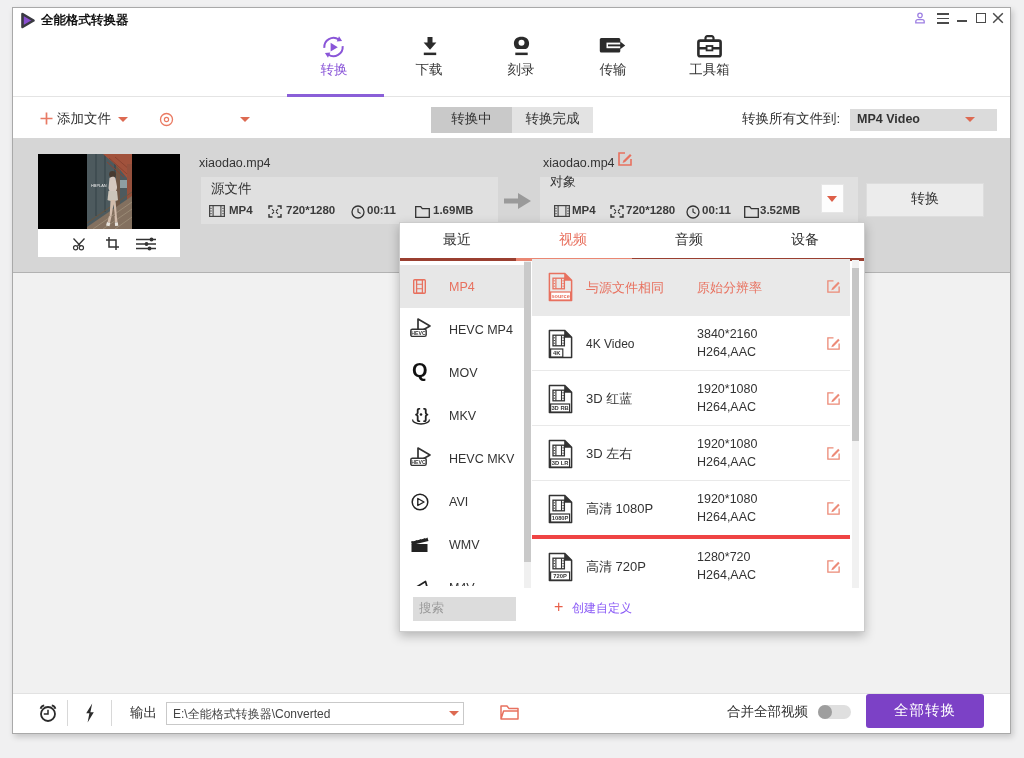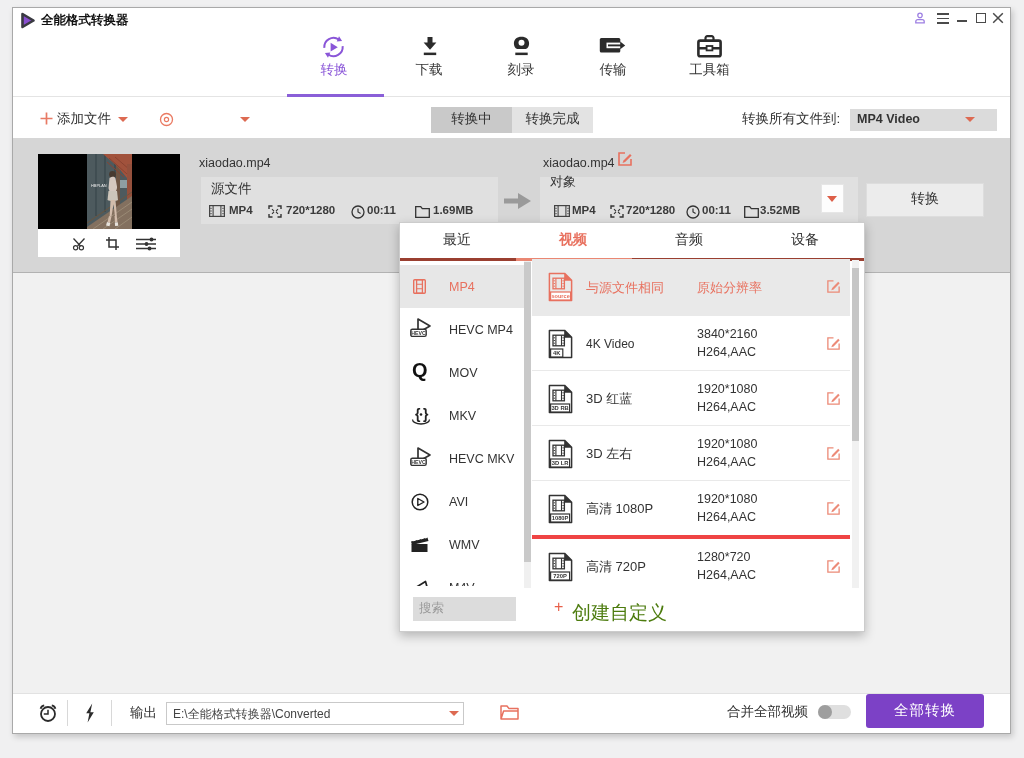--- a/index.html
+++ b/index.html
@@ -225,21 +225,21 @@
   <path d="M1 14 V1 h6 l1.8 2.4 H18 V14 z M1 14 l2.6 -8 H18" fill="none" stroke="#e8715f" stroke-width="1.5" stroke-linejoin="round"></path>
 </svg>
 <div class="abs" style="left:727px;top:703px;font-size:13.5px;color:#333;">合并全部视频</div>
 <div class="abs" style="left:818px;top:705px;width:33px;height:14px;border-radius:7px;background:#dfdfdf;"></div>
 <div class="abs" style="left:818px;top:705px;width:14px;height:14px;border-radius:50%;background:#9e9e9e;"></div>
 <div class="abs" style="left:866px;top:694px;width:118px;height:34px;background:#7c41c6;border-radius:3px;color:#fff;font-size:14.5px;text-align:center;line-height:33px;letter-spacing:1px;">全部转换</div>
 
 <div class="abs" id="popup" style="left:399px;top:222px;width:466px;height:410px;background:#fff;border:1px solid #cccccc;box-shadow:0 4px 10px rgba(0,0,0,0.25);"></div>
 
 <div class="abs" style="left:399px;top:231px;width:116px;text-align:center;font-size:14px;color:#333;">最近</div>
-<div class="abs" style="left:515px;top:231px;width:116px;text-align:center;font-size:14px;color:#e8715f;font-weight:bold;">视频</div>
+<div class="abs" style="left:515px;top:231px;width:116px;text-align:center;font-size:14px;color:#e8715f;">视频</div>
 <div class="abs" style="left:631px;top:231px;width:116px;text-align:center;font-size:14px;color:#333;">音频</div>
 <div class="abs" style="left:747px;top:231px;width:116px;text-align:center;font-size:14px;color:#333;">设备</div>
 <div class="abs" style="left:400px;top:258px;width:464px;height:2.5px;background:#9a3f30;"></div>
 <div class="abs" style="left:516px;top:258px;width:116px;height:2.5px;background:#ea8773;"></div>
 
 <div class="abs" id="leftlist" style="left:400px;top:261px;width:124px;height:325px;overflow:hidden;">
 <div class="abs" style="left:0;top:4px;width:124px;height:43px;background:#e7e7e7;">
 <svg class="abs" style="left:13px;top:14px;" width="13" height="15" viewBox="0 0 13 15">
 <rect x="0.7" y="0.7" width="11.6" height="13.6" rx="1" fill="none" stroke="#e8715f" stroke-width="1.4"></rect>
 <rect x="3.6" y="0.7" width="5.8" height="13.6" fill="none" stroke="#e8715f" stroke-width="1.3"></rect>
@@ -412,13 +412,13 @@
     </div>
 </div>
 
 <div class="abs" style="left:852px;top:260px;width:7px;height:328px;background:#f1f1f1;"></div>
 <div class="abs" style="left:852px;top:268px;width:7px;height:173px;background:#c6c6c6;"></div>
 
 <div class="abs" style="left:413px;top:597px;width:103px;height:24px;background:#dcdcdc;">
   <div class="abs" style="left:6px;top:3px;font-size:12.5px;color:#999;">搜索</div>
 </div>
 <div class="abs" style="left:554px;top:598px;font-size:16px;color:#e8604a;">+</div>
-<div class="abs" style="left:572px;top:599.5px;font-size:19px;color:#4d7c0f;">创建自定义</div>
+<div class="abs" style="left:572px;top:599.5px;font-size:12px;color:#8b5cf6;">创建自定义</div>
 
 </body></html>

